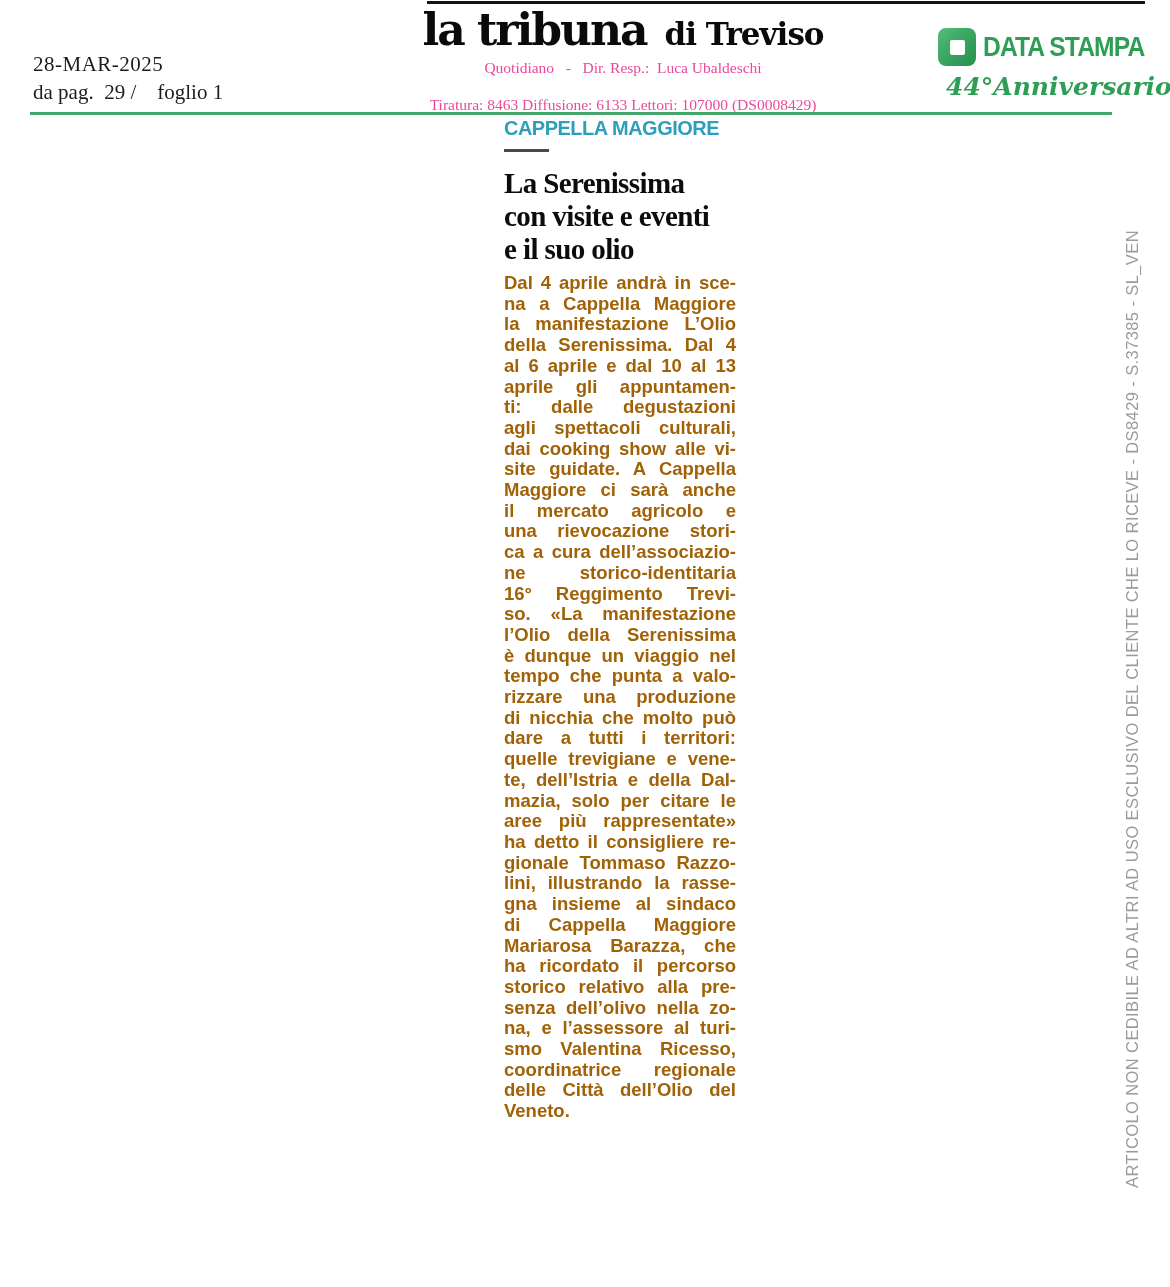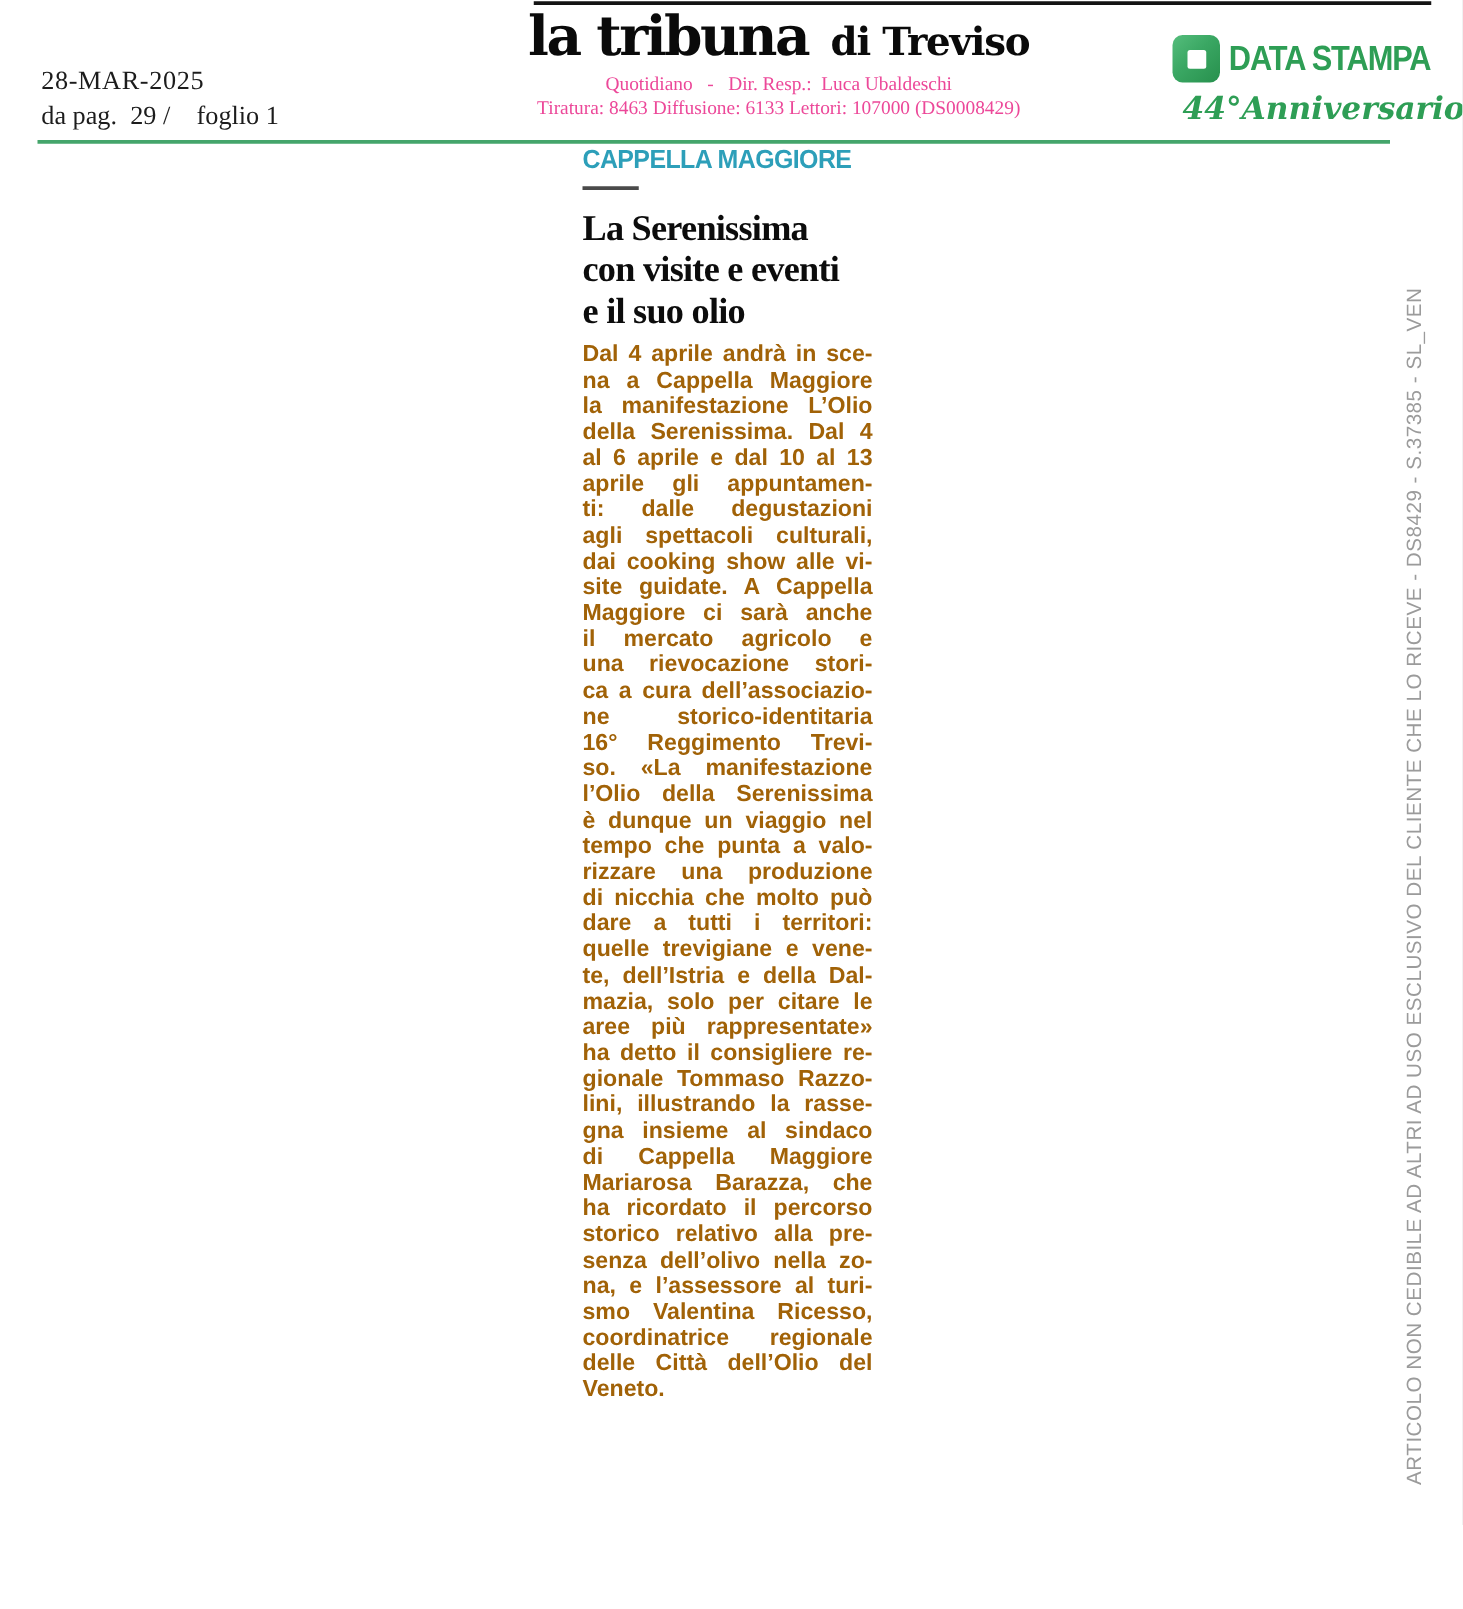--- a/index.html
+++ b/index.html
@@ -65,21 +65,21 @@
     font-size: 31px;
     letter-spacing: -1px;
     line-height: 1;
   }
   .masthead-meta1, .masthead-meta2 {
     font-size: 15.5px;
     color: #ec4899;
     white-space: pre;
   }
   .masthead-meta1 { margin-top: 7px; }
-  .masthead-meta2 { margin-top: 1px; }
+  .masthead-meta2 { margin-top: 19px; }
 
   
   .agency {
     position: absolute;
     left: 938px; top: 28px;
     width: 215px;
   }
   .agency-row {
     display: flex;
     align-items: center;
@@ -125,21 +125,21 @@
   .green-rule {
     position: absolute;
     left: 30px; top: 112px;
     width: 1082px; height: 3px;
     background: #44a56b;
   }
 
   
   .article {
     position: absolute;
-    left: 466px; top: 116px;
+    left: 504px; top: 116px;
     width: 232px;
   }
   .kicker {
     font-family: "Liberation Sans", sans-serif;
     font-weight: 700;
     font-size: 21px;
     color: #2d9fb9;
     letter-spacing: -0.5px;
     transform: scaleX(0.95);
     transform-origin: left center;

